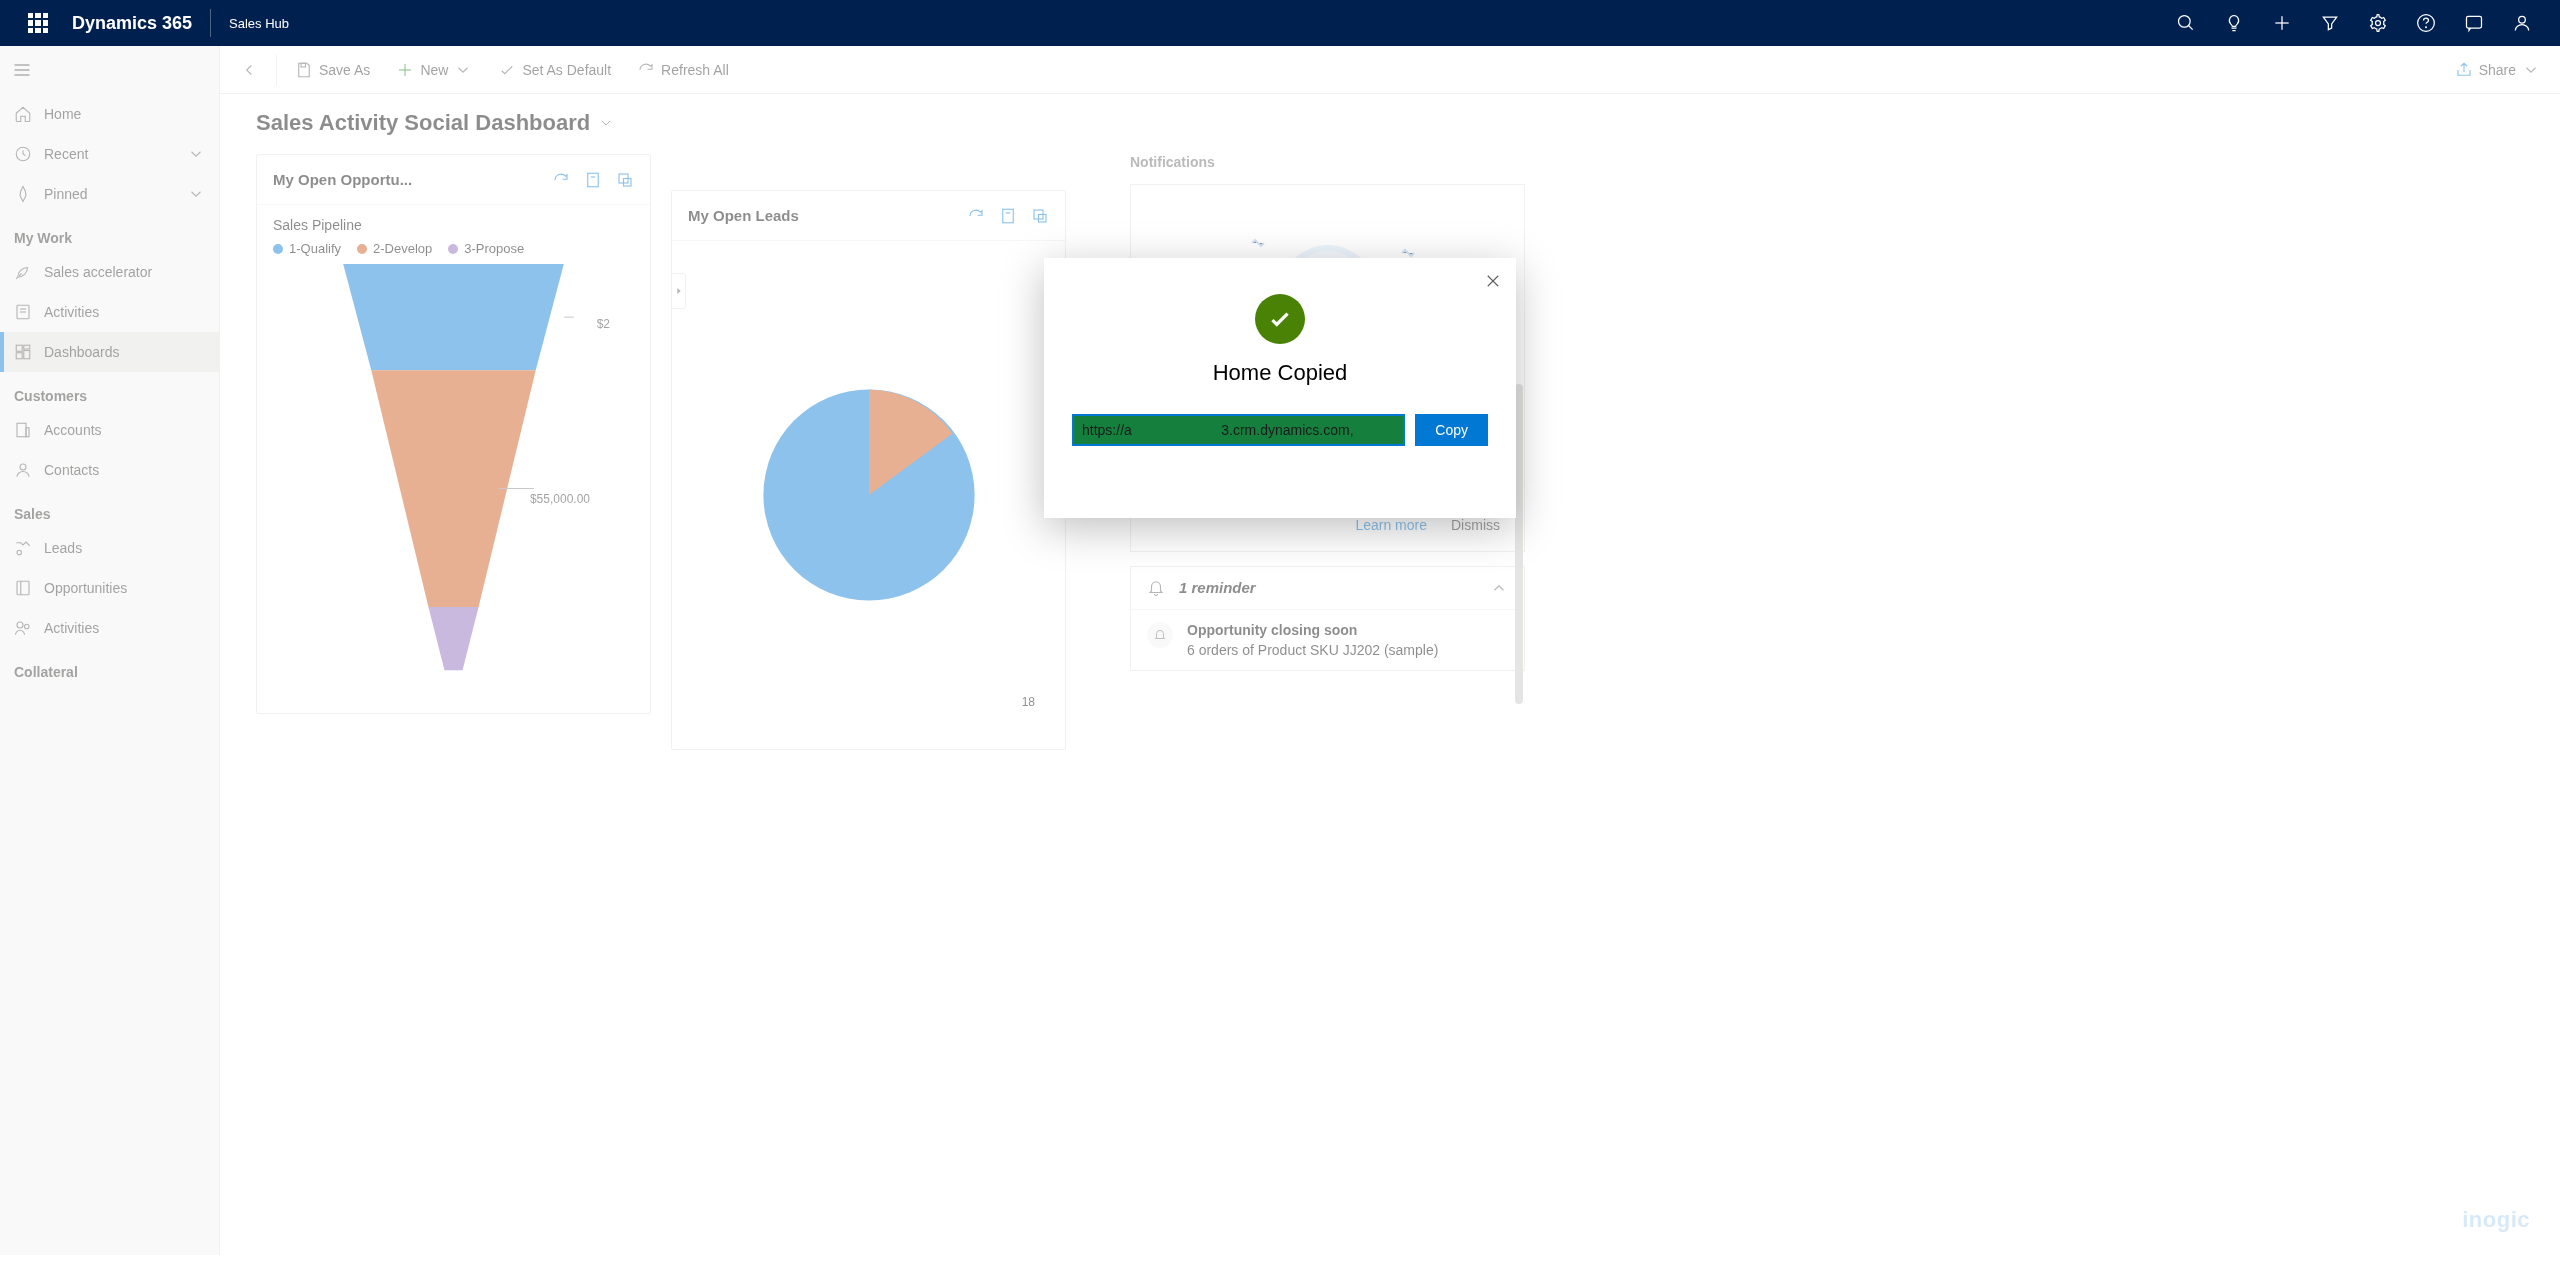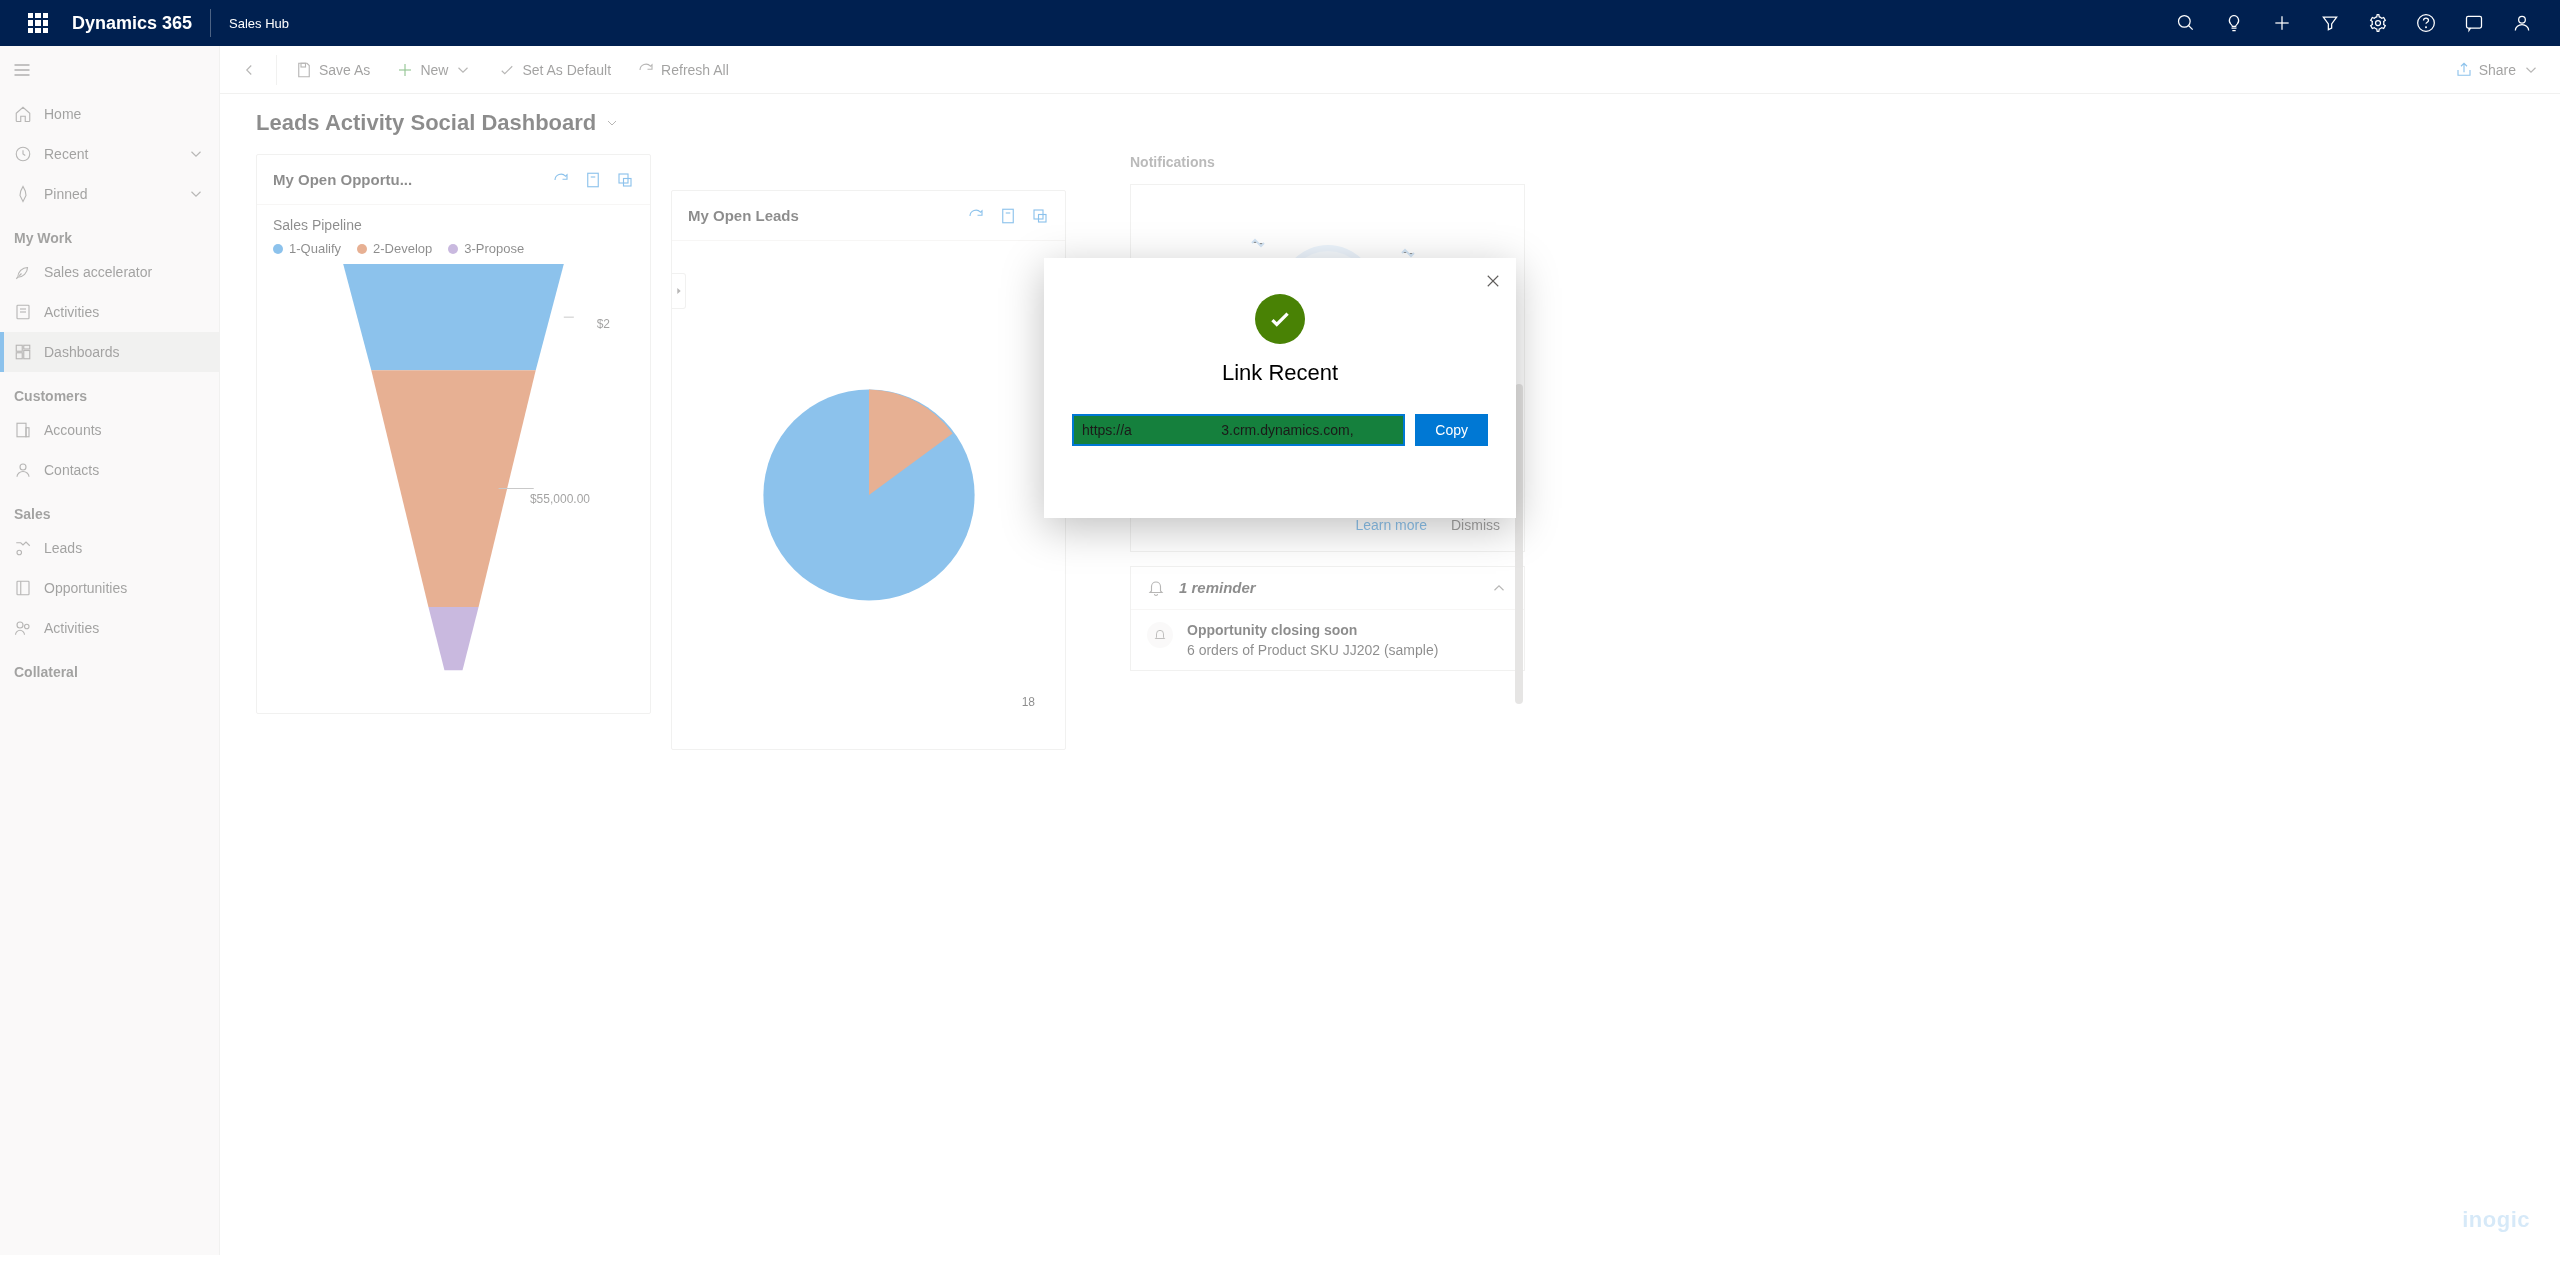--- a/index.html
+++ b/index.html
@@ -301,21 +301,21 @@
             <path d="M4 12v7h16v-7M12 3v12M8 7l4-4 4 4"></path>
           </svg>
           <span>Share</span>
           <svg viewBox="0 0 24 24">
             <path d="M6 9l6 6 6-6"></path>
           </svg>
         </button>
     </div>
 
     <div class="dash-header">
-      <div class="dash-title">Leads Activity Social Dashboard</div>
+      <div class="dash-title">Sales Activity Social Dashboard</div>
       <svg viewBox="0 0 24 24" width="16" height="16" style="stroke:#605e5c;fill:none;stroke-width:1.5">
           <path d="M6 9l6 6 6-6"></path>
         </svg>
     </div>
 
     <div class="dash-body">
 
       <div class="card left">
         <div class="card-header">
           <div class="card-title">My Open Opportu...</div>
@@ -448,20 +448,20 @@
     <div class="modal">
       <button class="close"><svg viewBox="0 0 24 24">
             <line x1="5" y1="5" x2="19" y2="19"></line>
             <line x1="19" y1="5" x2="5" y2="19"></line>
           </svg></button>
       <div class="check-circle">
           <svg viewBox="0 0 24 24">
             <path d="M5 13l4 4L19 7"></path>
           </svg>
         </div>
-      <h2>Link Recent</h2>
+      <h2>Home Copied</h2>
       <div class="link-row">
         <input class="link-input" readonly="" value="https://a                       3.crm.dynamics.com," style="">
         <button class="copy-btn">Copy</button>
       </div>
     </div>
   </div>
 </div>
 
 </body></html>

